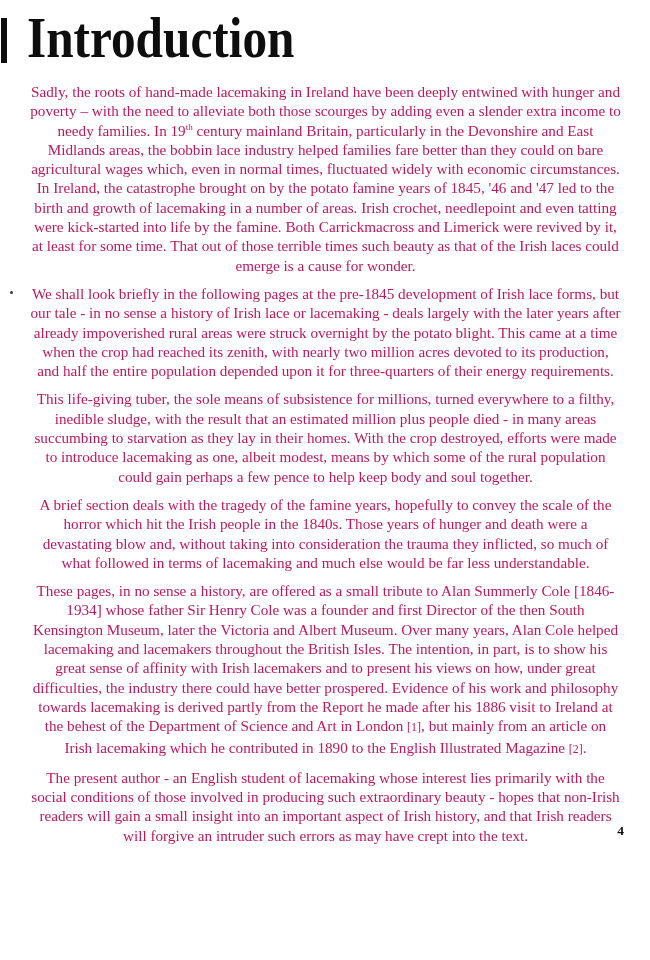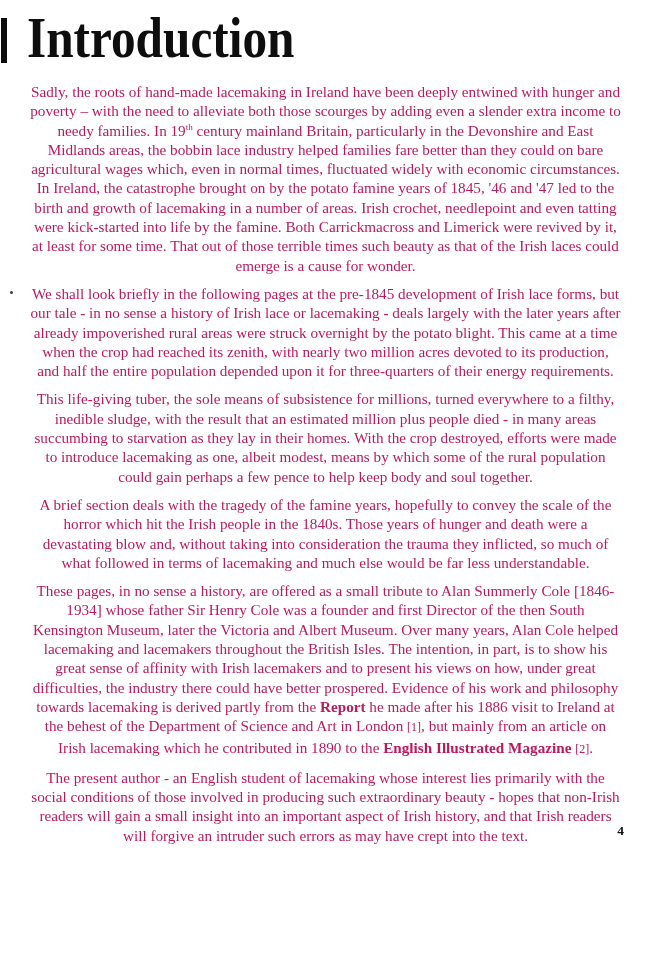--- a/index.html
+++ b/index.html
@@ -53,21 +53,21 @@
     top: 82px;
     width: 591px;
   }
   .content p {
     margin: 0 0 9px 0;
     font-size: 15.2px;
     line-height: 19.3px;
     text-align: center;
     color: #be185d;
   }
-  .seg-b { font-weight: bold; }
+  .seg-b { font-weight: normal; }
   .seg-small { font-size: 12px; }
   sup.seg-sup {
     font-size: 0.6em;
     line-height: 0;
     vertical-align: super;
   }
   .page-number {
     position: absolute;
     right: 26px;
     bottom: 9px;

